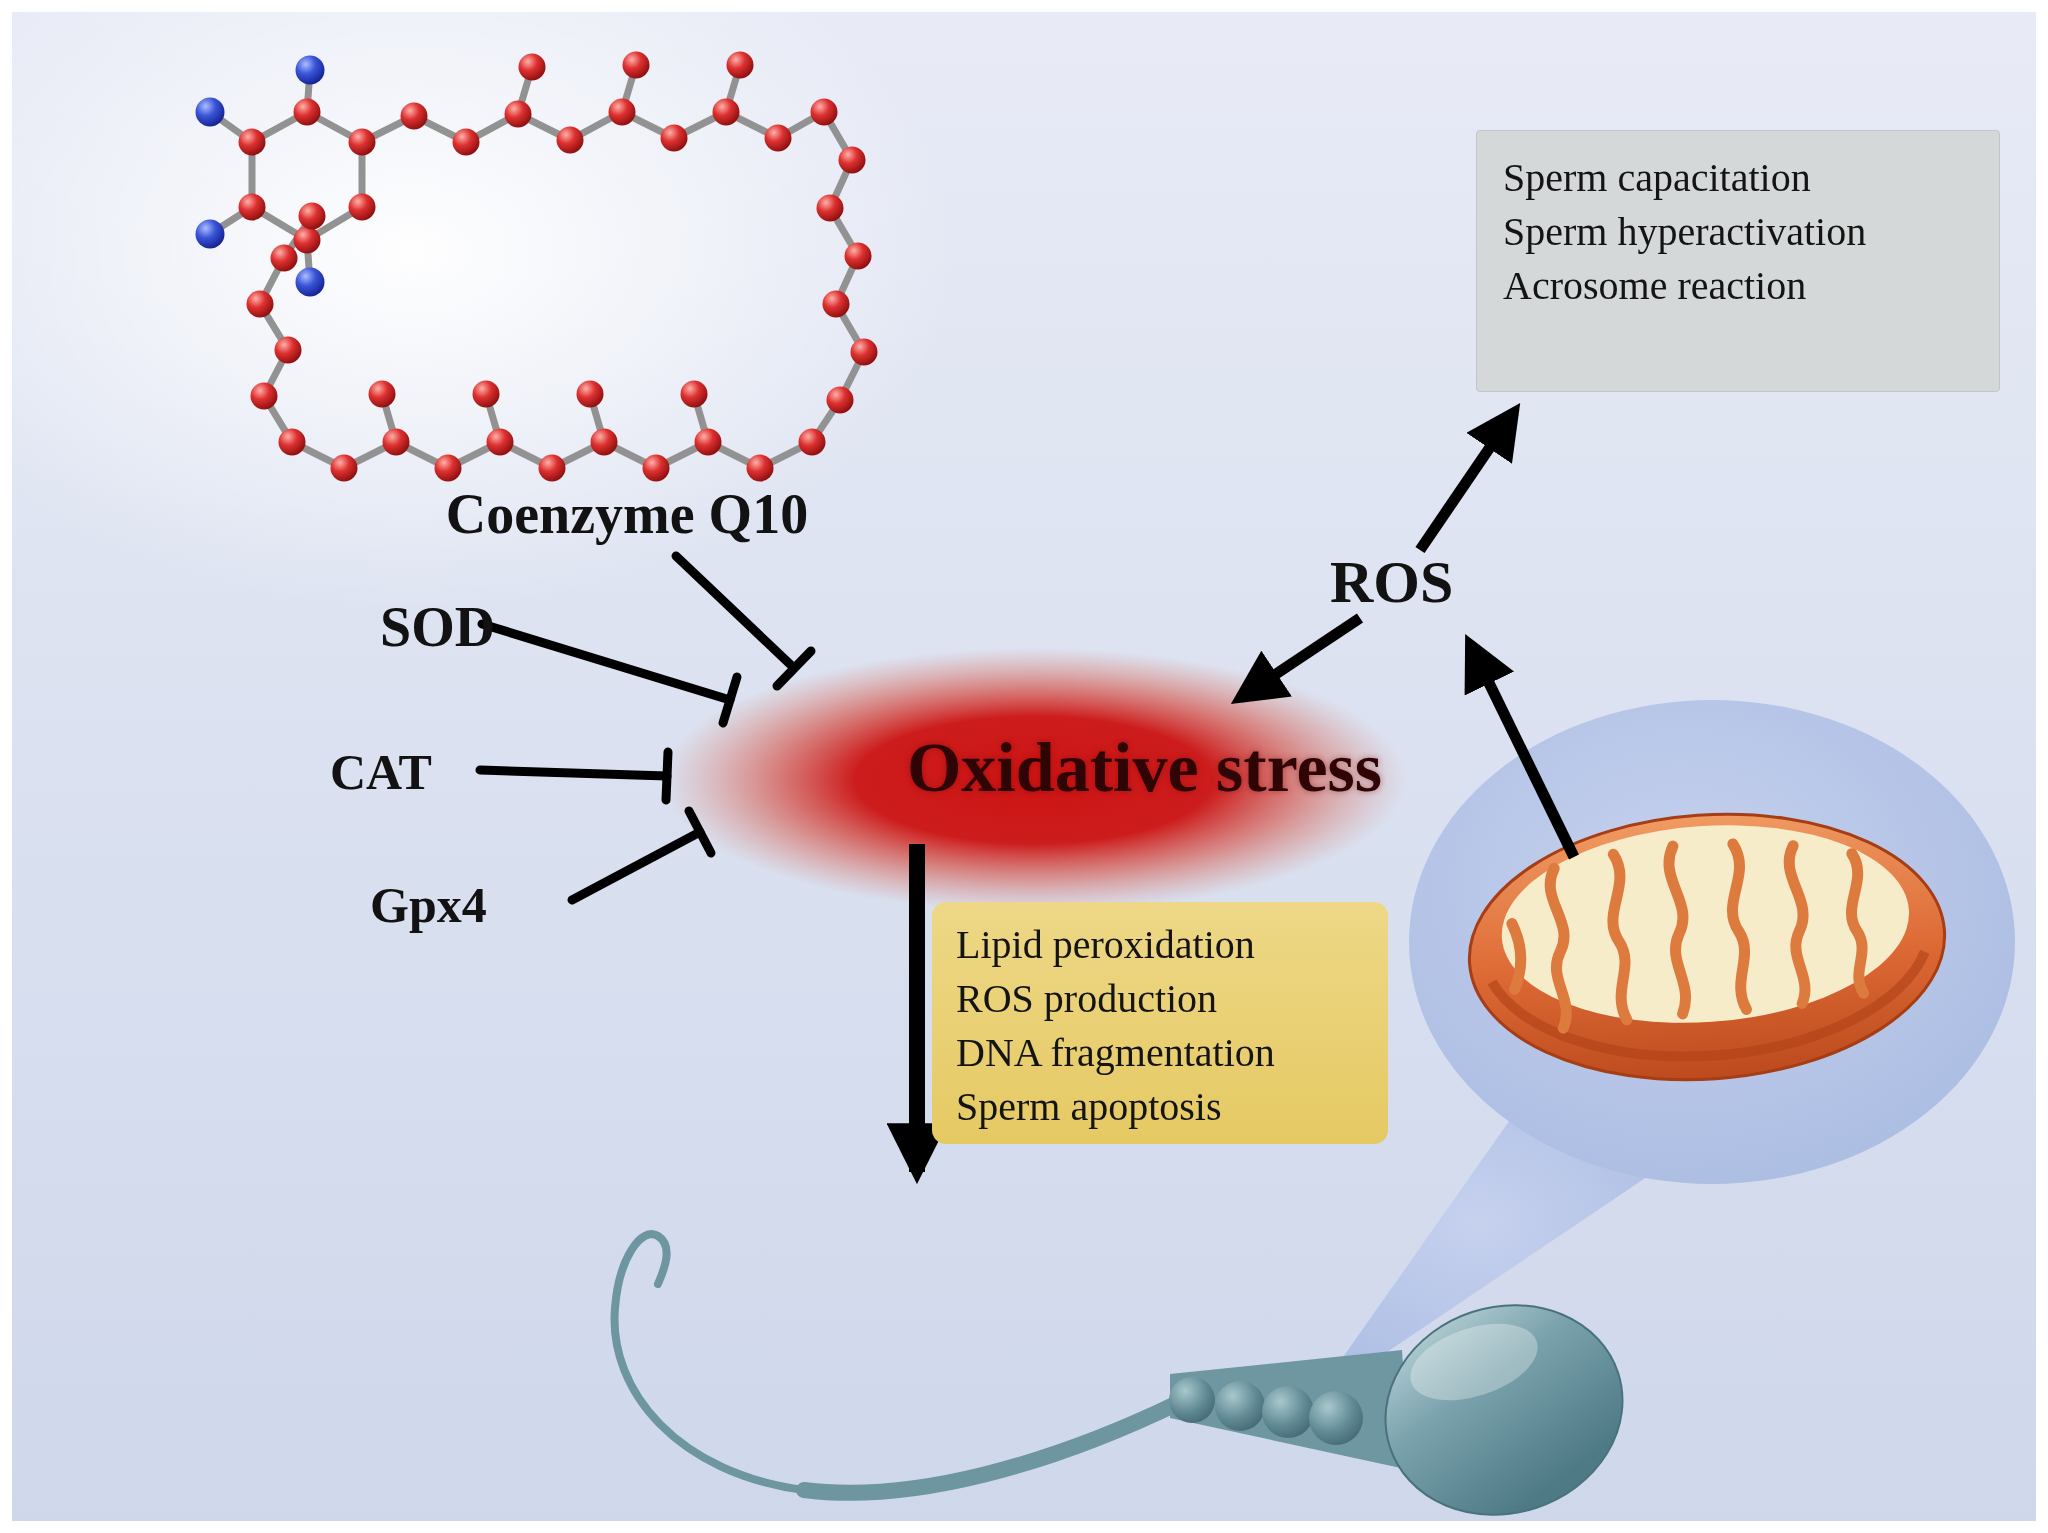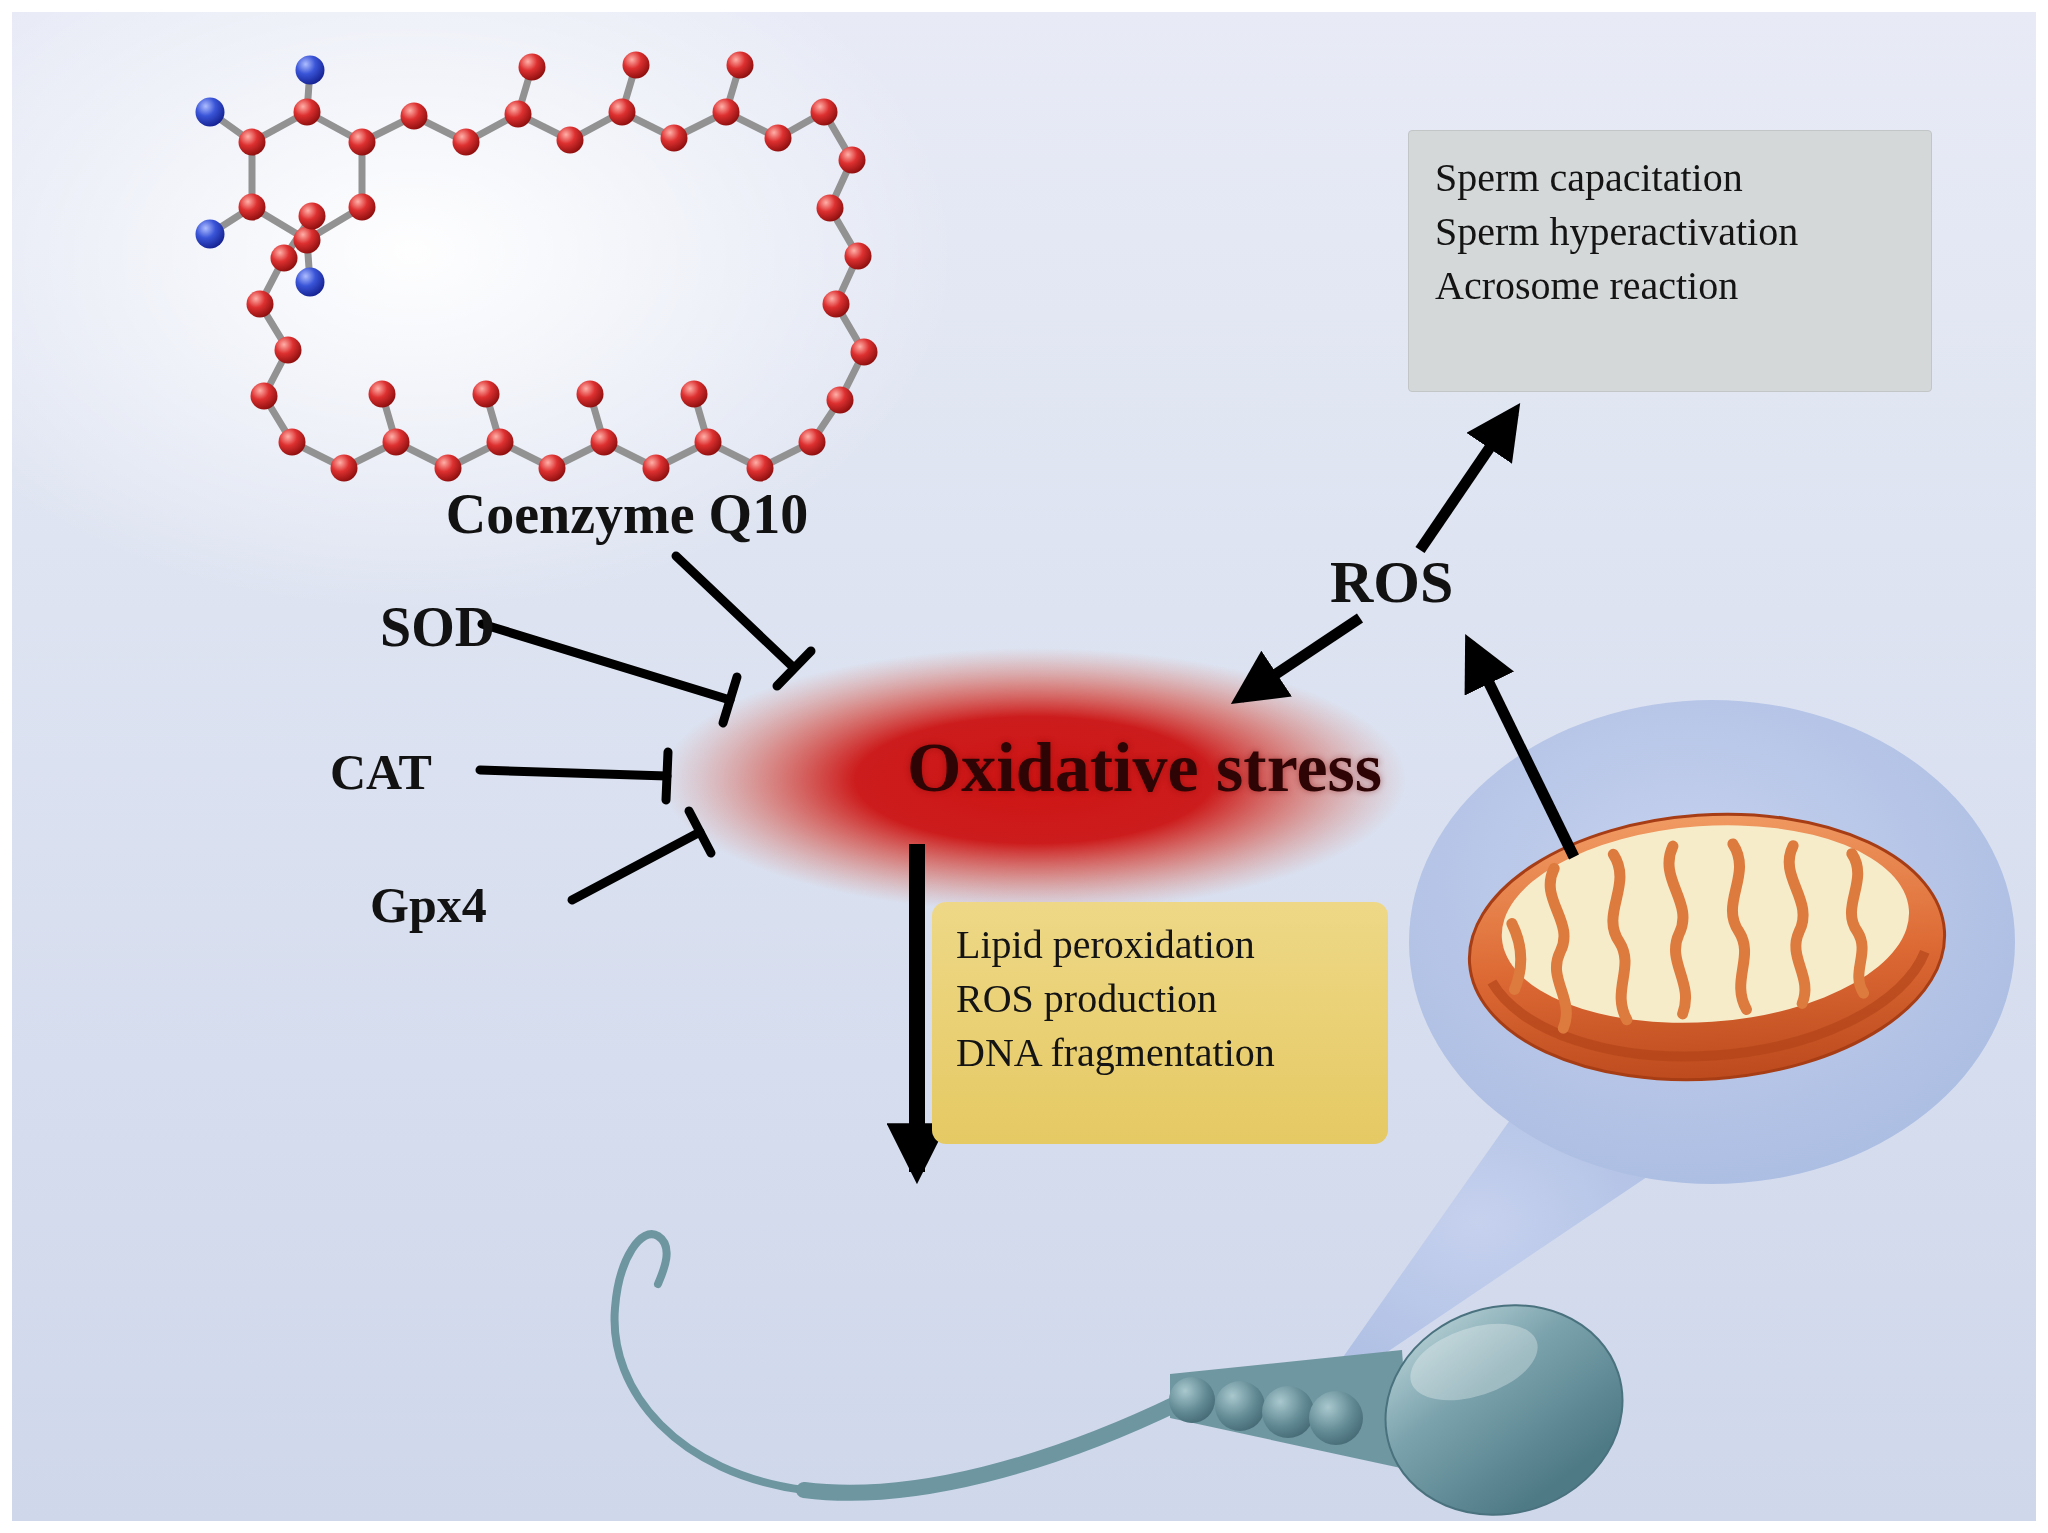--- a/index.html
+++ b/index.html
@@ -14,21 +14,21 @@
   svg.layer{position:absolute;left:0;top:0;width:2024px;height:1509px;}
   .lbl{position:absolute;font-weight:bold;color:#121212;white-space:nowrap;}
   .lbl-coq10{left:400px;top:470px;font-size:56px;width:430px;text-align:center;}
   .lbl-sod{left:322px;top:583px;font-size:56px;margin-left:46px;}
   .lbl-cat{left:318px;top:731px;font-size:50px;}
   .lbl-gpx4{left:358px;top:864px;font-size:50px;}
   .lbl-ros{left:1318px;top:536px;font-size:60px;}
   .lbl-ox{left:680px;top:716px;width:690px;text-align:right;font-size:70px;color:#2e0404;
           text-shadow:0 0 6px rgba(120,0,0,.45);}
   .box{position:absolute;box-sizing:border-box;color:#141414;font-size:40px;line-height:54px;}
-  .box-gray{left:1396px;top:118px;width:524px;height:262px;padding:20px 26px;
+  .box-gray{left:1464px;top:118px;width:524px;height:262px;padding:20px 26px;
             background:#d5d8d9;border:1px solid #c2c6c7;border-radius:4px;}
   .box-yellow{left:920px;top:890px;width:456px;height:242px;padding:16px 24px;
               background:linear-gradient(180deg,#eed887 0%,#e5c963 100%);border-radius:14px;}
   .box-line{white-space:nowrap;}
 </style>
 </head>
 <body>
 
 <div class="frame">
 
@@ -221,15 +221,16 @@
   <div class="box box-gray">
     <div class="box-line">Sperm capacitation</div>
     <div class="box-line">Sperm hyperactivation</div>
     <div class="box-line">Acrosome reaction</div>
   </div>
 
   <div class="box box-yellow">
     <div class="box-line">Lipid peroxidation</div>
     <div class="box-line">ROS production</div>
     <div class="box-line">DNA fragmentation</div>
+    <div class="box-line">Sperm apoptosis</div>
   </div>
 
 </div>
 
 </body></html>

